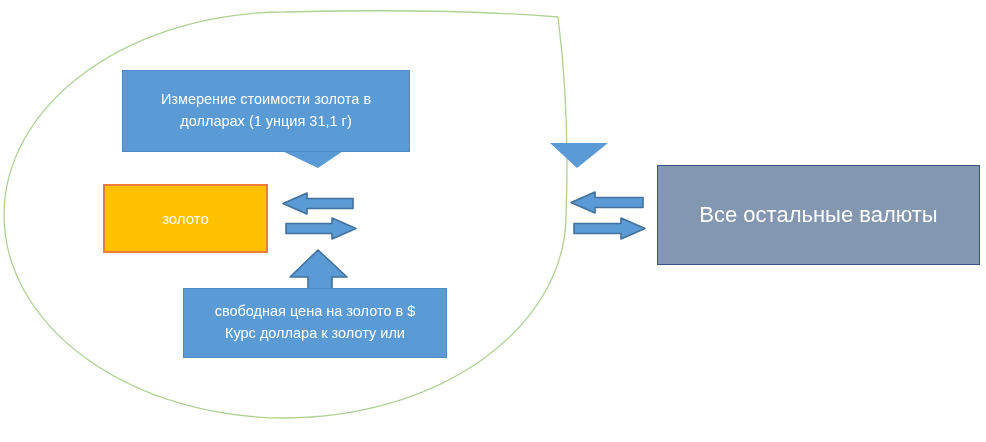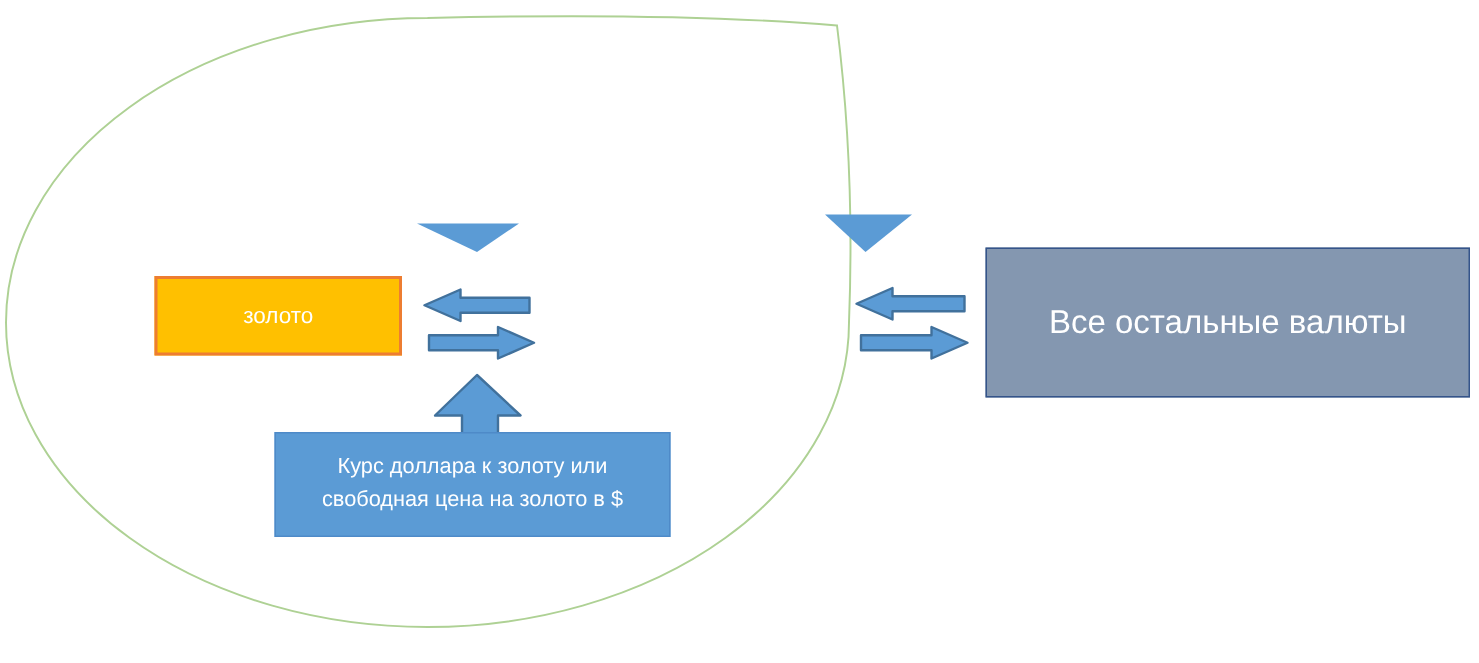--- a/index.html
+++ b/index.html
@@ -52,28 +52,32 @@
 
     <polygon class="blockarrow" points="283,203.5 307,193 307,198.5 353,198.5 353,208.5 307,208.5 307,214"></polygon>
     <polygon class="blockarrow" points="356,228.5 332,218 332,223.5 286,223.5 286,233.5 332,233.5 332,239"></polygon>
 
     <polygon class="blockarrow" points="571,202.5 595,192 595,197.5 643,197.5 643,207.5 595,207.5 595,213"></polygon>
     <polygon class="blockarrow" points="645,228.5 621,218 621,223.5 574,223.5 574,233.5 621,233.5 621,239"></polygon>
 
     <polygon class="blockarrow" points="318,250 347,277 332,277 332,290 308,290 308,277 290,277"></polygon>
   </svg>
 
+  <div class="callout" style="left:122px;top:70px;width:288px;height:82px;">
+    <div>Измерение стоимости золота в</div>
+    <div>долларах  (1 унция 31,1 г)</div>
+  </div>
 
 
   <div class="callout" style="left:183px;top:288px;width:264px;height:70px;">
+    <div>свободная цена на золото  в $</div>
     <div>Курс доллара к золоту или</div>
-    <div>свободная цена на золото  в $</div>
   </div>
 
-  <div class="node node-gold" style="left:103px;top:184px;width:165px;height:53px;">
+  <div class="node node-gold" style="left:103px;top:184px;width:165px;height:69px;">
     <span>золото</span>
   </div>
 
 
   <div class="node node-others" style="left:657px;top:165px;width:323px;height:100px;">
     <span>Все остальные валюты</span>
   </div>
 
 </div>
 

